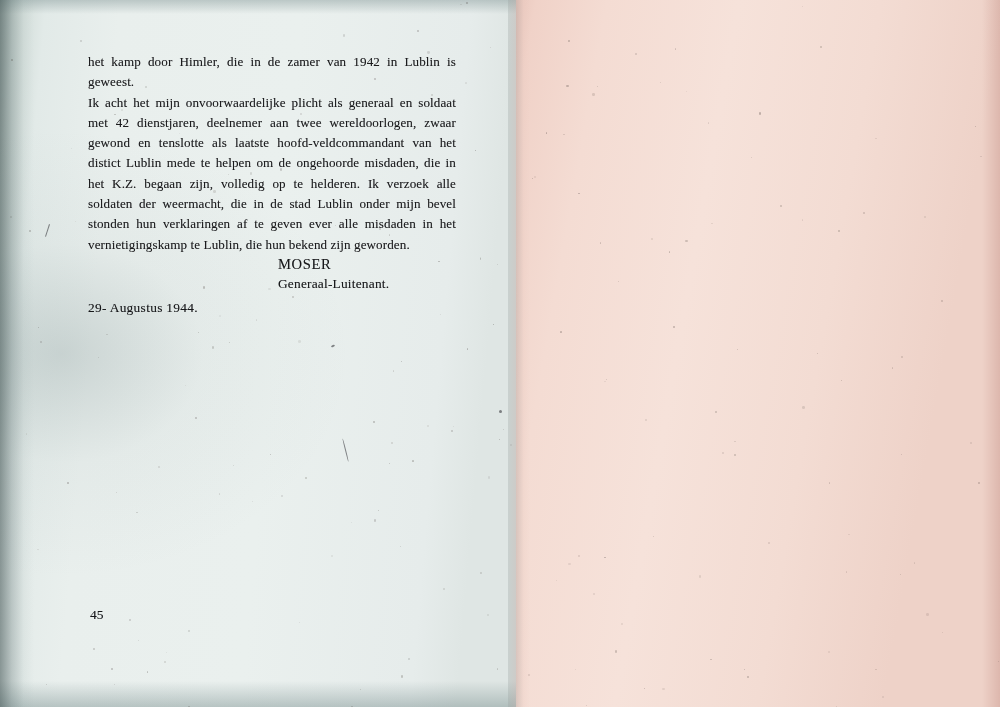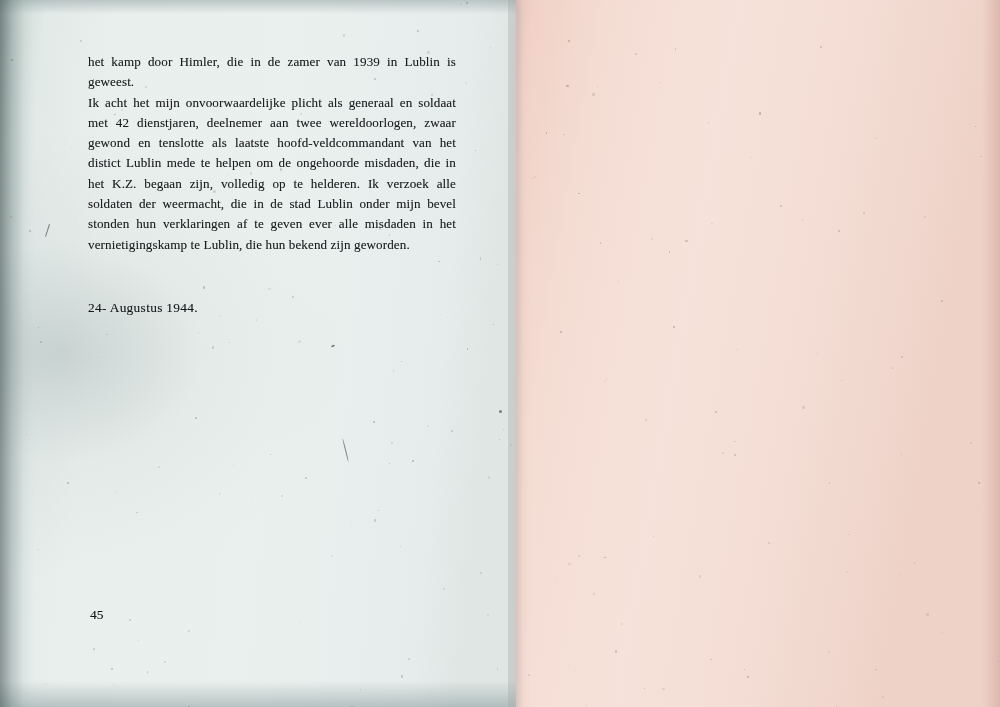--- a/index.html
+++ b/index.html
@@ -167,26 +167,30 @@
 </head>
 <body>
 
 <div id="scan">
 
   <div class="page-left">
     <div class="edge-top-left"></div>
     <div class="edge-bottom-left"></div>
 
     <div class="textblock">
-      <p class="para first">het kamp door Himler, die in de zamer van 1939 in Lublin is geweest.</p>
+      <p class="para first">het kamp door Himler, die in de zamer van 1942 in Lublin is geweest.</p>
       <p class="para">Ik acht het mijn onvoorwaardelijke plicht als generaal en soldaat met 42 dienstjaren, deelnemer aan twee wereldoorlogen, zwaar gewond en tenslotte als laatste hoofd-veldcommandant van het distict Lublin mede te helpen om de ongehoorde misdaden, die in het K.Z. begaan zijn, volledig op te helderen. Ik verzoek alle soldaten der weermacht, die in de stad Lublin onder mijn bevel stonden hun verklaringen af te geven ever alle misdaden in het vernietigingskamp te Lublin, die hun bekend zijn geworden.</p>
     </div>
 
-
-    <div class="dateline">24- Augustus 1944.</div>
+    <div class="signature">
+      <div class="sig-name">MOSER</div>
+      <div class="sig-rank">Generaal-Luitenant.</div>
+    </div>
+
+    <div class="dateline">29- Augustus 1944.</div>
 
     <div class="folio">45</div>
 
     <div class="mark mark-a"></div>
     <div class="mark mark-b"></div>
     <div class="mark mark-c"></div>
 
     <div class="spine-shadow"></div>
   </div>
 

